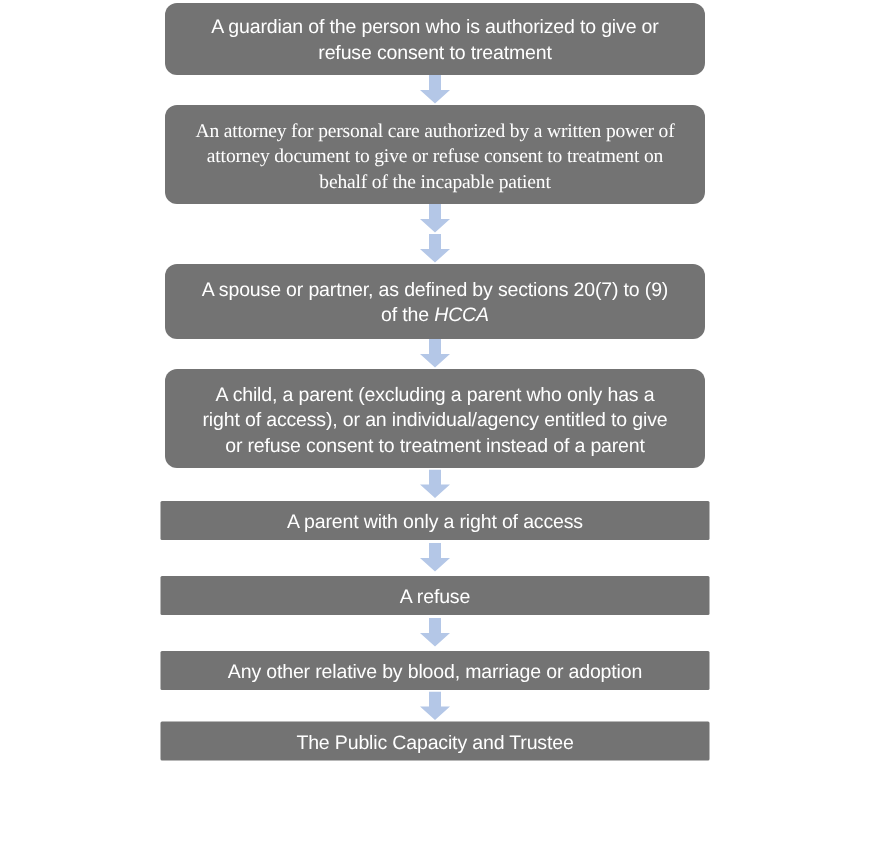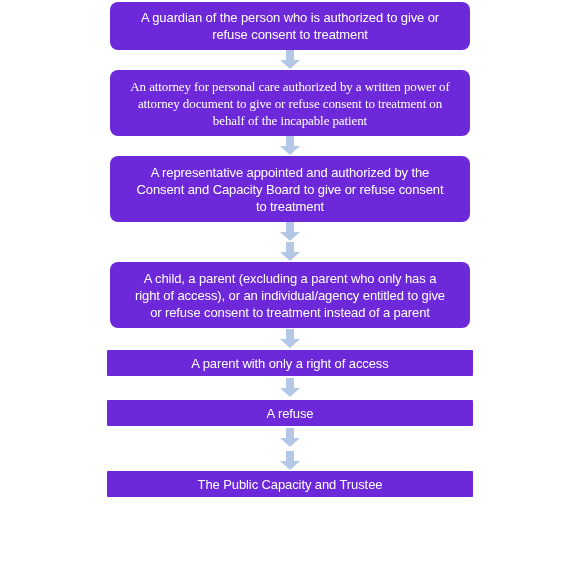--- a/index.html
+++ b/index.html
@@ -18,21 +18,21 @@
     width: 580px;
     height: 567px;
     display: flex;
     flex-direction: column;
     align-items: center;
     padding-top: 2px;
     box-sizing: border-box;
   }
   .node {
     box-sizing: border-box;
-    background: #6d28d9;
+    background: #737373;
     color: #ffffff;
     display: flex;
     align-items: center;
     justify-content: center;
     text-align: center;
     font-size: 13px;
     line-height: 17px;
     padding: 4px 20px;
     letter-spacing: -0.1px;
   }
@@ -89,30 +89,32 @@
   <div class="node rounded w-narrow h2">
     <span class="txt">An attorney for personal care authorized by a written power of attorney document to give or refuse consent to treatment on behalf of the incapable patient</span>
   </div>
 
   <div class="connector gap-a">
     <svg width="22" height="20" viewBox="0 0 22 20" aria-hidden="true">
       <polygon points="7,0 15,0 15,10 21,10 11,19 1,10 7,10" fill="#B4C7E7"></polygon>
     </svg>
   </div>
 
-  <div class="node rounded w-narrow h3">
-    <span class="txt">A representative appointed and authorized by the Consent and Capacity Board to give or refuse consent to treatment</span>
-  </div>
 
   <div class="connector gap-a">
     <svg width="22" height="20" viewBox="0 0 22 20" aria-hidden="true">
       <polygon points="7,0 15,0 15,10 21,10 11,19 1,10 7,10" fill="#B4C7E7"></polygon>
     </svg>
   </div>
 
+  <div class="node rounded w-narrow h4">
+    <span class="txt">
+      <span>A spouse or partner, as defined by sections 20(7) to (9) of the </span><em>HCCA</em>
+    </span>
+  </div>
 
   <div class="connector gap-a">
     <svg width="22" height="20" viewBox="0 0 22 20" aria-hidden="true">
       <polygon points="7,0 15,0 15,10 21,10 11,19 1,10 7,10" fill="#B4C7E7"></polygon>
     </svg>
   </div>
 
   <div class="node rounded w-narrow h5">
     <span class="txt">A child, a parent (excluding a parent who only has a right of access), or an individual/agency entitled to give or refuse consent to treatment instead of a parent</span>
   </div>
@@ -136,20 +138,23 @@
   <div class="node square w-wide h6">
     <span class="txt">A refuse</span>
   </div>
 
   <div class="connector gap-c">
     <svg width="22" height="20" viewBox="0 0 22 20" aria-hidden="true">
       <polygon points="7,0 15,0 15,10 21,10 11,19 1,10 7,10" fill="#B4C7E7"></polygon>
     </svg>
   </div>
 
+  <div class="node square w-wide h6">
+    <span class="txt">Any other relative by blood, marriage or adoption</span>
+  </div>
 
   <div class="connector gap-d">
     <svg width="22" height="20" viewBox="0 0 22 20" aria-hidden="true">
       <polygon points="7,0 15,0 15,10 21,10 11,19 1,10 7,10" fill="#B4C7E7"></polygon>
     </svg>
   </div>
 
   <div class="node square w-wide h6">
     <span class="txt">The Public Capacity and Trustee</span>
   </div>

